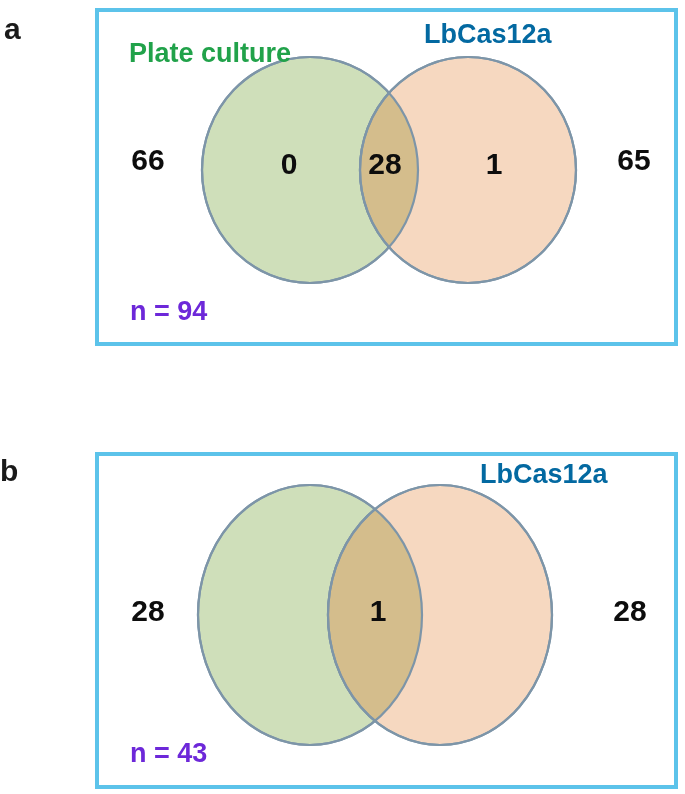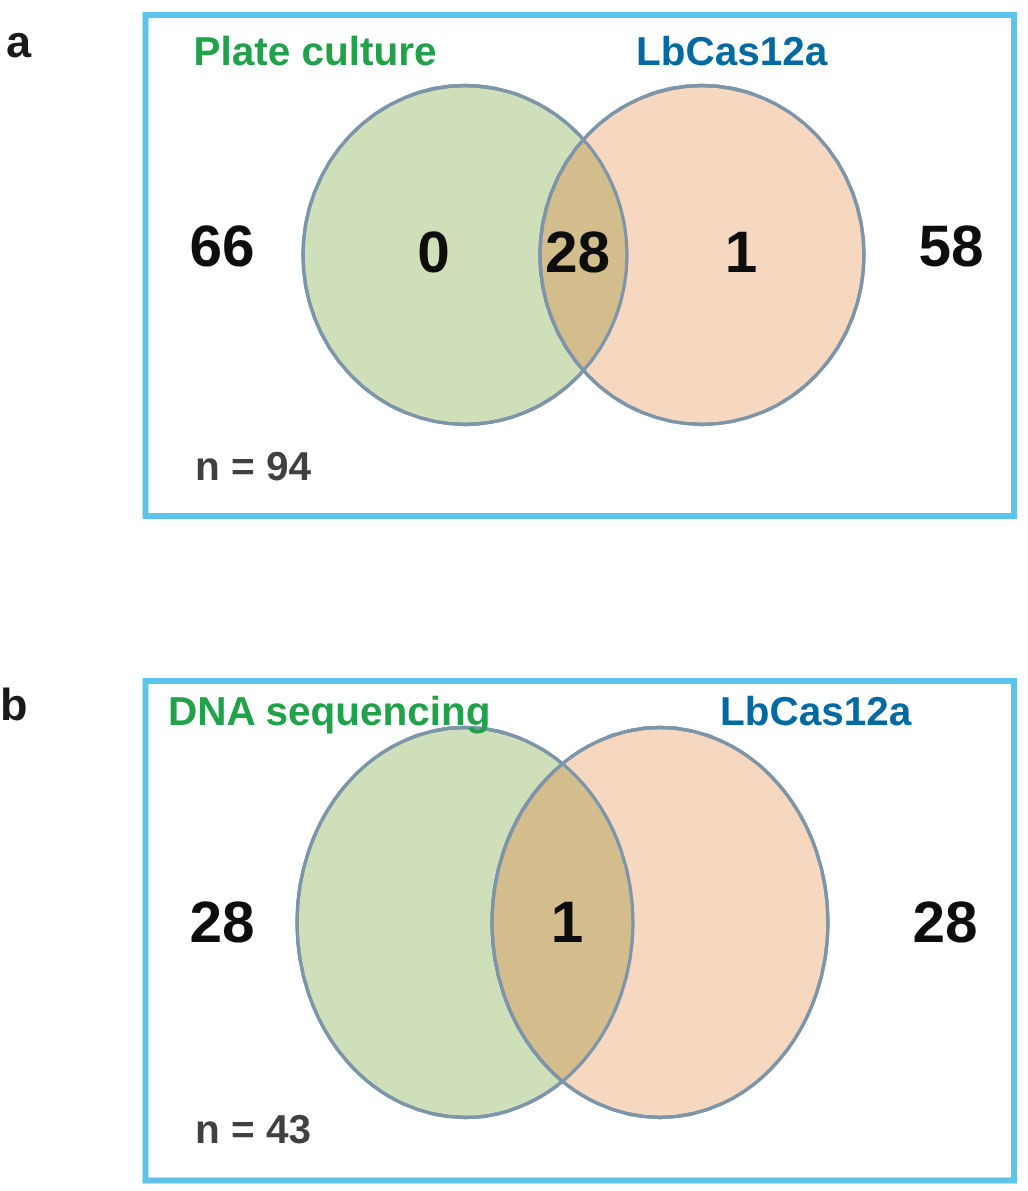--- a/index.html
+++ b/index.html
@@ -36,46 +36,46 @@
   }
 
   .venn-title {
     position: absolute;
     font-family: "Liberation Sans", sans-serif;
     font-weight: bold;
     font-size: 27px;
     line-height: 1;
     white-space: nowrap;
   }
-  .title-left  { color: #21a24a; }
+  .title-left  { color: #21a24a; margin-top: 19px; }
   .title-right { color: #0369a1; }
 
   .venn-svg {
     position: absolute;
     left: 0;
     top: 0;
   }
 
   .count {
     position: absolute;
     font-family: "Liberation Sans", sans-serif;
     font-weight: bold;
-    font-size: 39px;
+    font-size: 30px;
     color: #0d0d0d;
     line-height: 1;
     text-align: center;
     white-space: nowrap;
   }
 
   .n-label {
     position: absolute;
     font-family: "Liberation Sans", sans-serif;
     font-weight: bold;
     font-size: 27px;
-    color: #404040;
+    color: #6d28d9;
     line-height: 1;
     white-space: nowrap;
   }
 
   
   #panel-a            { left: 0;   top: 0;   width: 685px; height: 440px; }
   #panel-a-letter     { left: 4px; top: 14px; }
   #panel-a-box        { left: 95px; top: 8px; width: 583px; height: 338px; }
   #panel-a-title-left { left: 129px; top: 21px; }
   #panel-a-title-right{ left: 424px; top: 21px; }
@@ -133,21 +133,21 @@
   <div class="venn-title title-right" id="panel-a-title-right">LbCas12a</div>
 
   <div class="count" id="a-count-left-out">66</div>
 
   <div class="count" id="a-count-left">0</div>
 
   <div class="count" id="a-count-center">28</div>
 
   <div class="count" id="a-count-right">1</div>
 
-  <div class="count" id="a-count-right-out">58</div>
+  <div class="count" id="a-count-right-out">65</div>
 
   <div class="n-label" id="panel-a-n">n = 94</div>
 </div>
 
 <div class="panel" id="panel-b">
 
   <div class="panel-letter" id="panel-b-letter">b</div>
 
   <div class="venn-box" id="panel-b-box"></div>
 
@@ -159,21 +159,20 @@
     </defs>
     <ellipse cx="310" cy="175" rx="112" ry="130" fill="#cfdfba" stroke="#7d95a8" stroke-width="2.2"></ellipse>
     <ellipse cx="440" cy="175" rx="112" ry="130" fill="#f6d6bd" fill-opacity="0.96" stroke="#7d95a8" stroke-width="2.2"></ellipse>
     <g clip-path="url(#clipB-left)">
       <ellipse cx="440" cy="175" rx="112" ry="130" fill="#d4bd8c" stroke="#7d95a8" stroke-width="2.2"></ellipse>
     </g>
     <ellipse cx="310" cy="175" rx="112" ry="130" fill="none" stroke="#7d95a8" stroke-width="2.2"></ellipse>
     <ellipse cx="440" cy="175" rx="112" ry="130" fill="none" stroke="#7d95a8" stroke-width="2.2"></ellipse>
   </svg>
 
-  <div class="venn-title title-left" id="panel-b-title-left">DNA sequencing</div>
 
   <div class="venn-title title-right" id="panel-b-title-right">LbCas12a</div>
 
   <div class="count" id="b-count-left-out">28</div>
 
   <div class="count" id="b-count-center">1</div>
 
   <div class="count" id="b-count-right-out">28</div>
 
   <div class="n-label" id="panel-b-n">n = 43</div>

